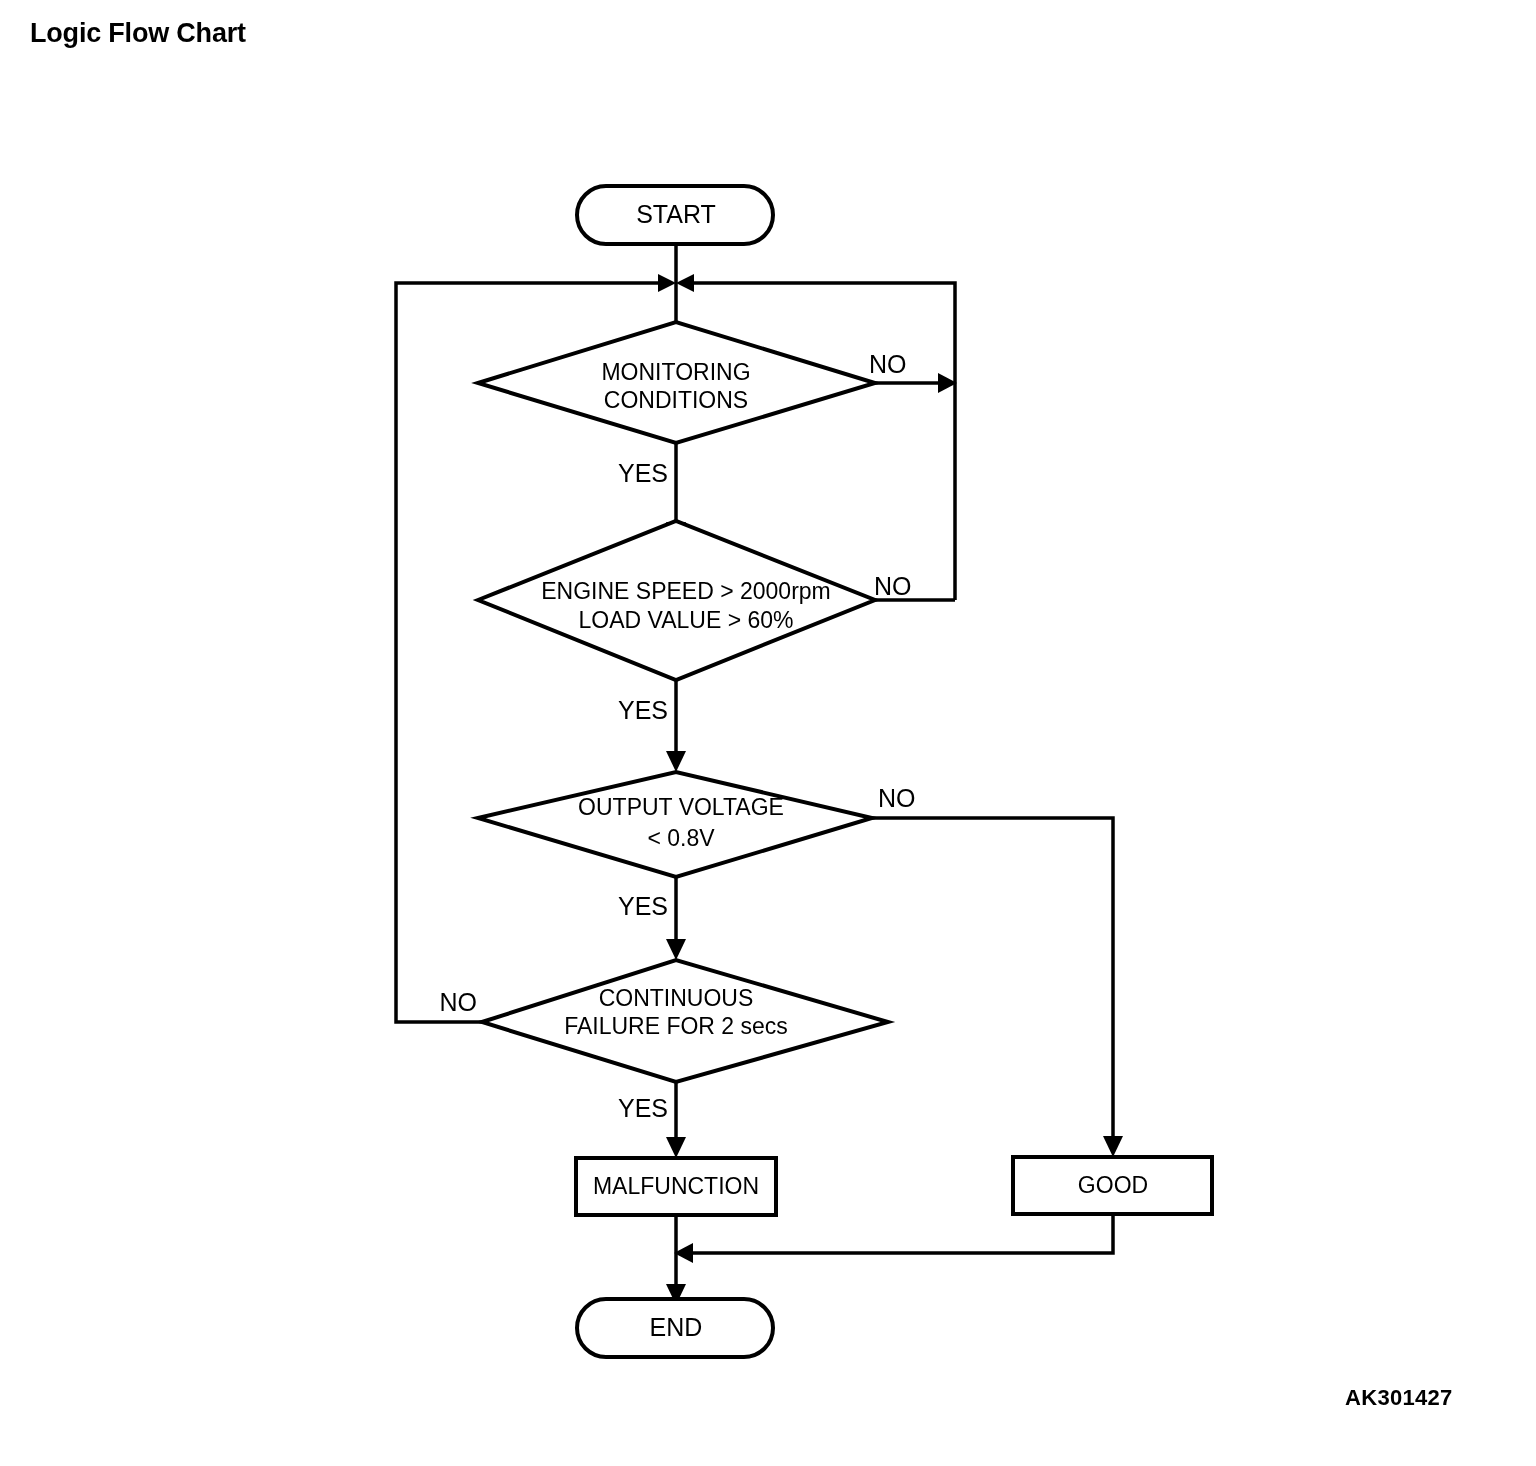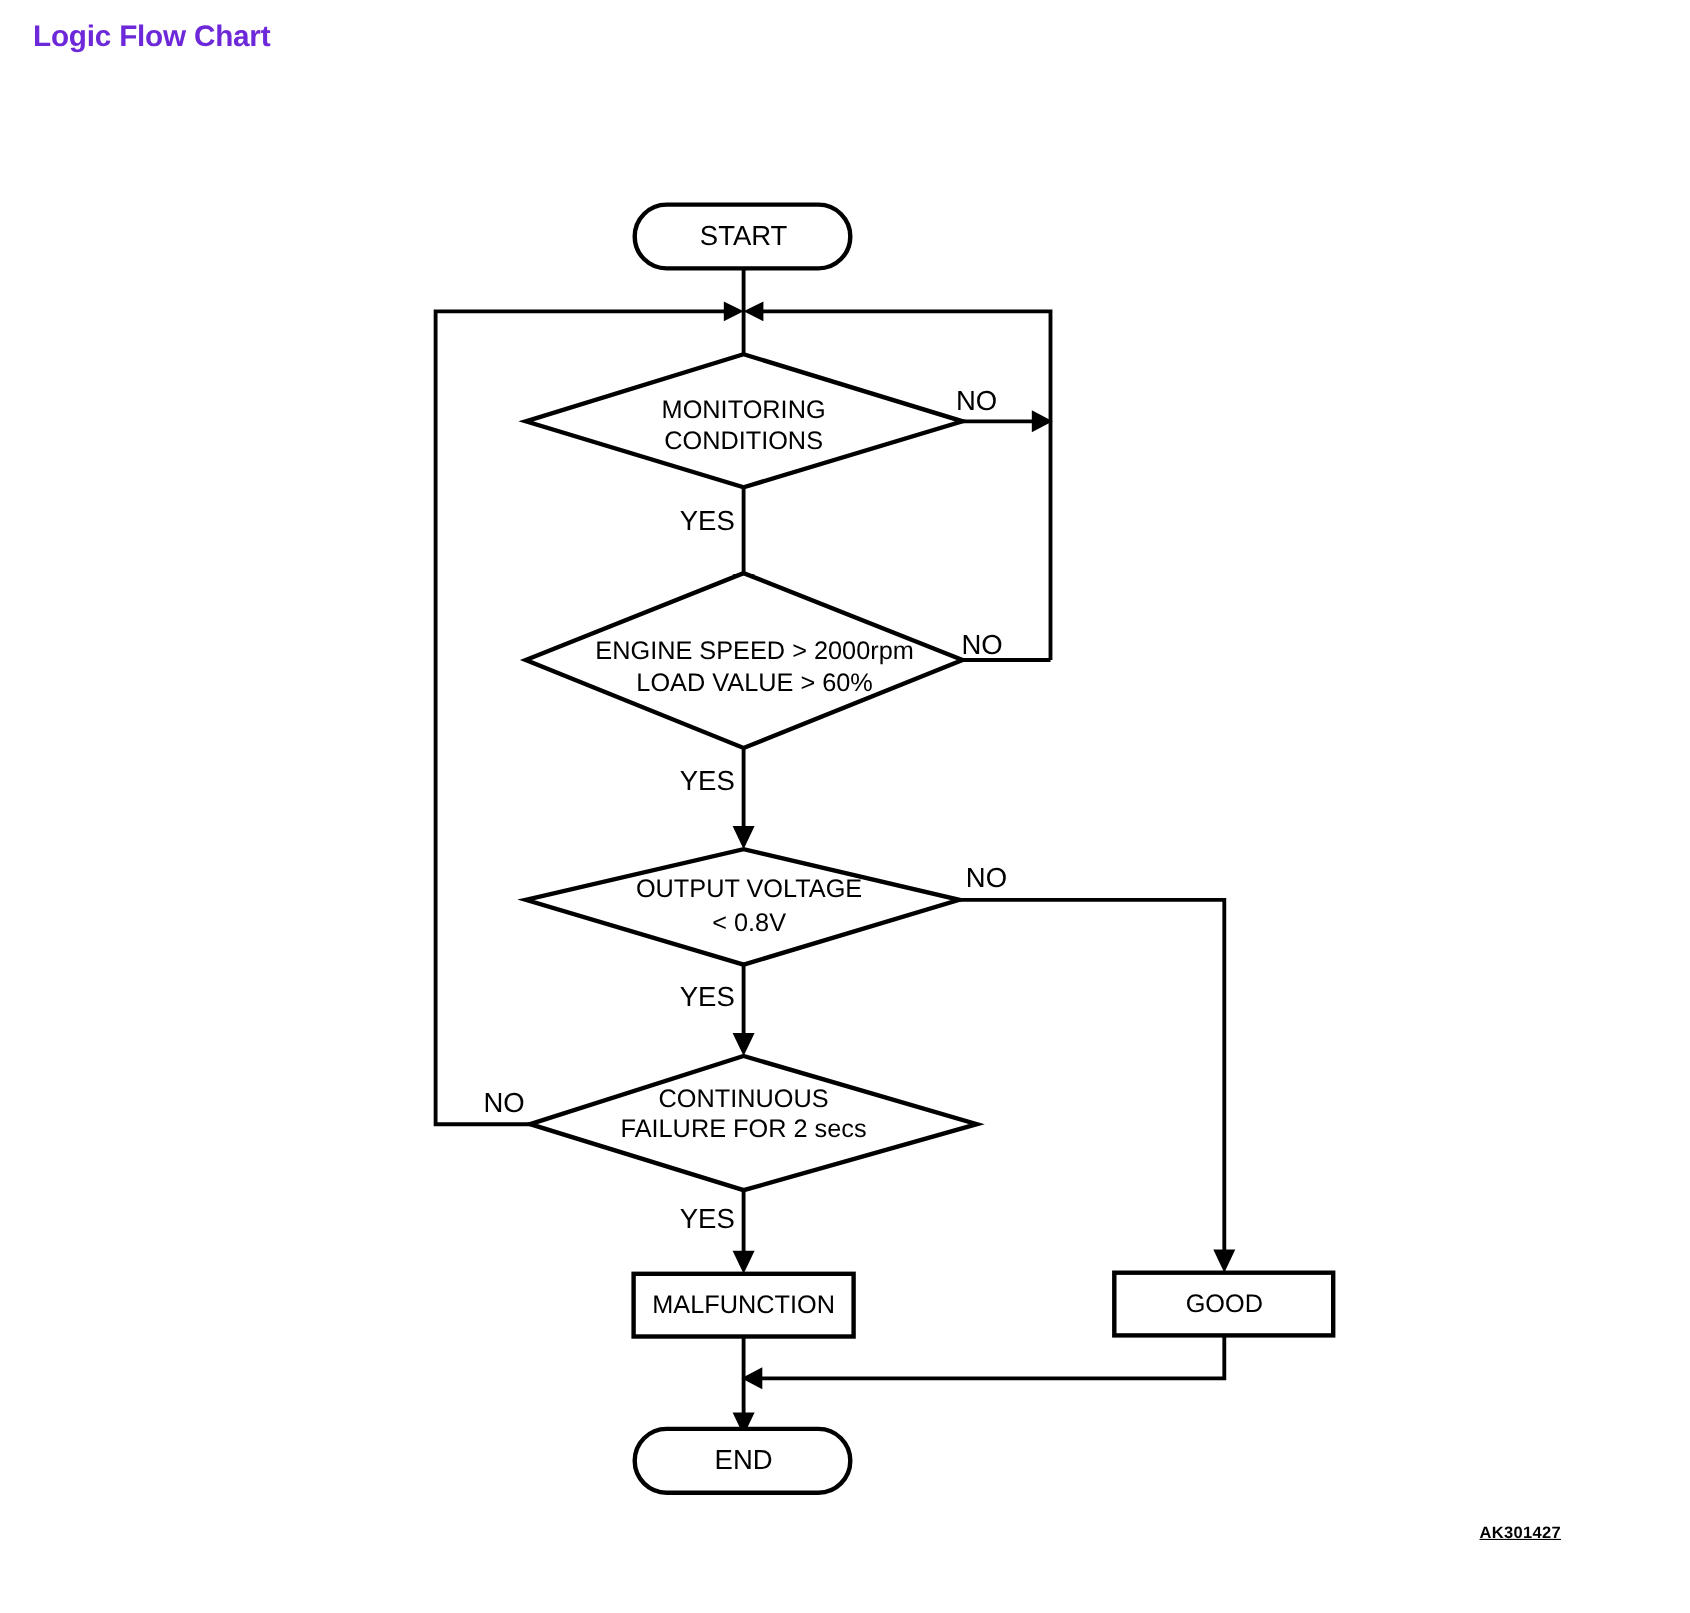--- a/index.html
+++ b/index.html
@@ -13,34 +13,33 @@
     position: relative;
     font-family: "Liberation Sans", sans-serif;
     overflow: hidden;
   }
   #page-title {
     position: absolute;
     left: 30px;
     top: 18px;
     font-size: 27px;
     font-weight: bold;
-    color: #6d28d9;
+    color: #000000;
     letter-spacing: -0.2px;
     white-space: nowrap;
   }
   #ref-code {
     position: absolute;
     left: 1345px;
     top: 1385px;
-    font-size: 15px;
+    font-size: 22px;
     font-weight: bold;
     color: #000000;
     letter-spacing: 0.3px;
     white-space: nowrap;
-    text-decoration: underline;
   }
   #flow-svg {
     position: absolute;
     left: 0;
     top: 0;
     width: 1536px;
     height: 1466px;
   }
   .node-shape {
     fill: #ffffff;

